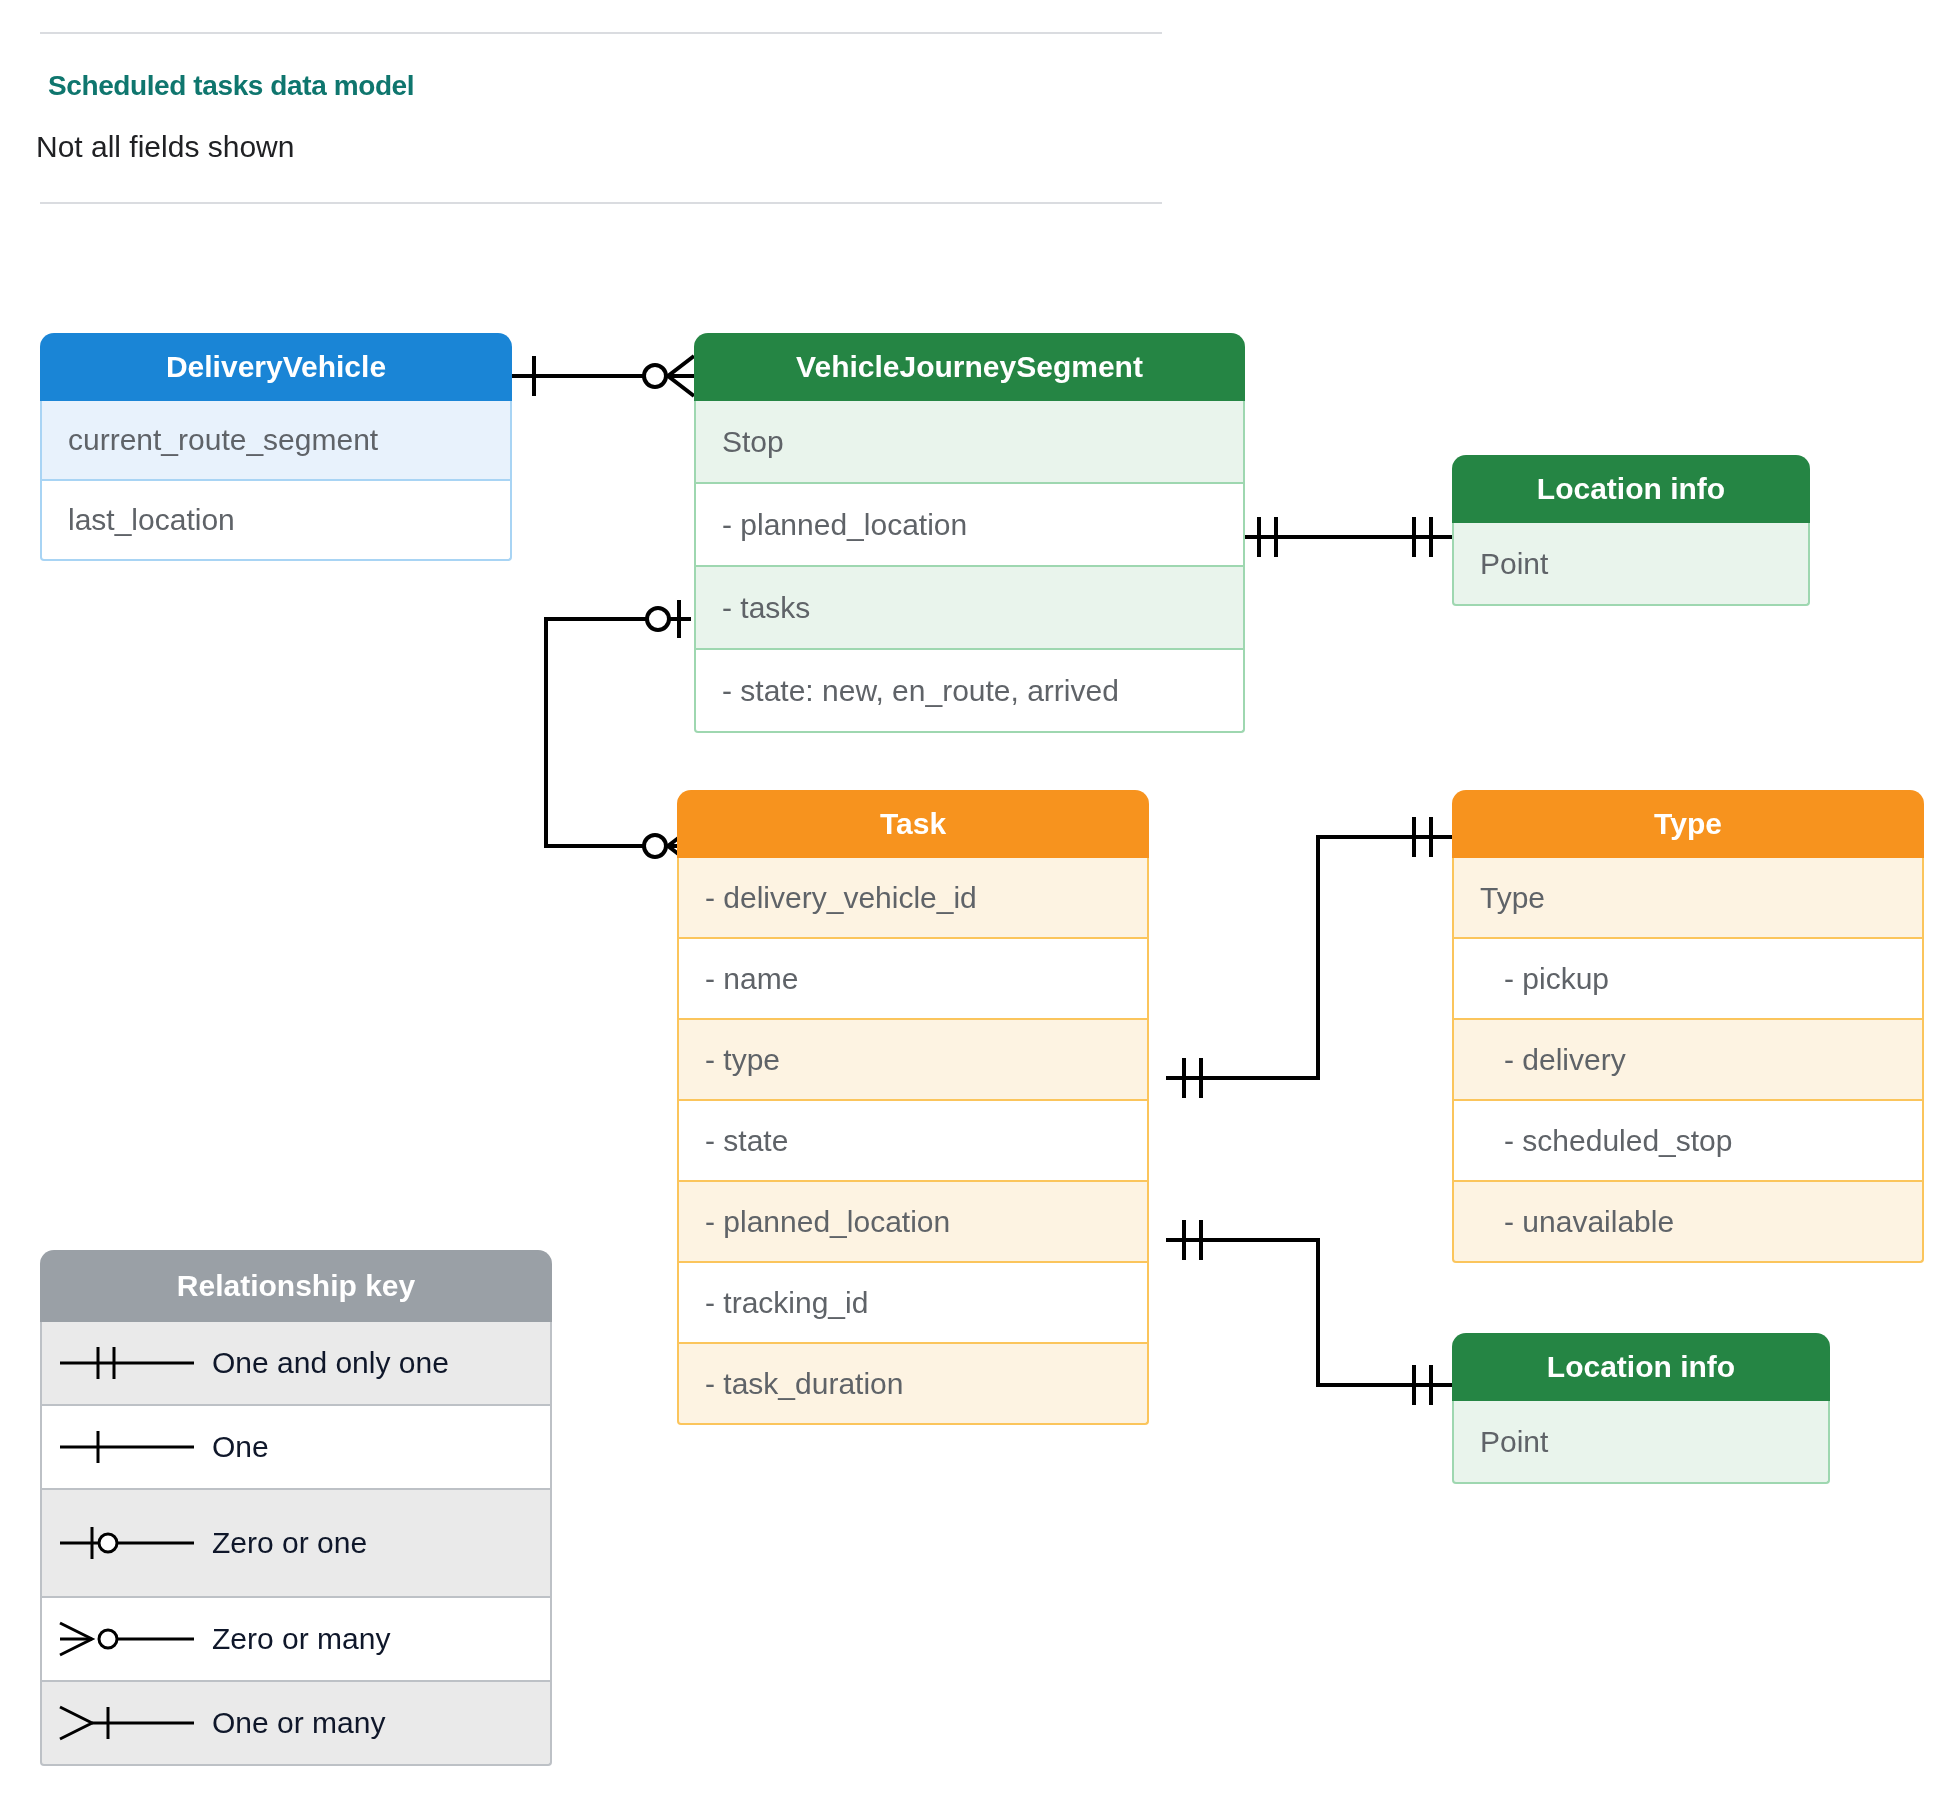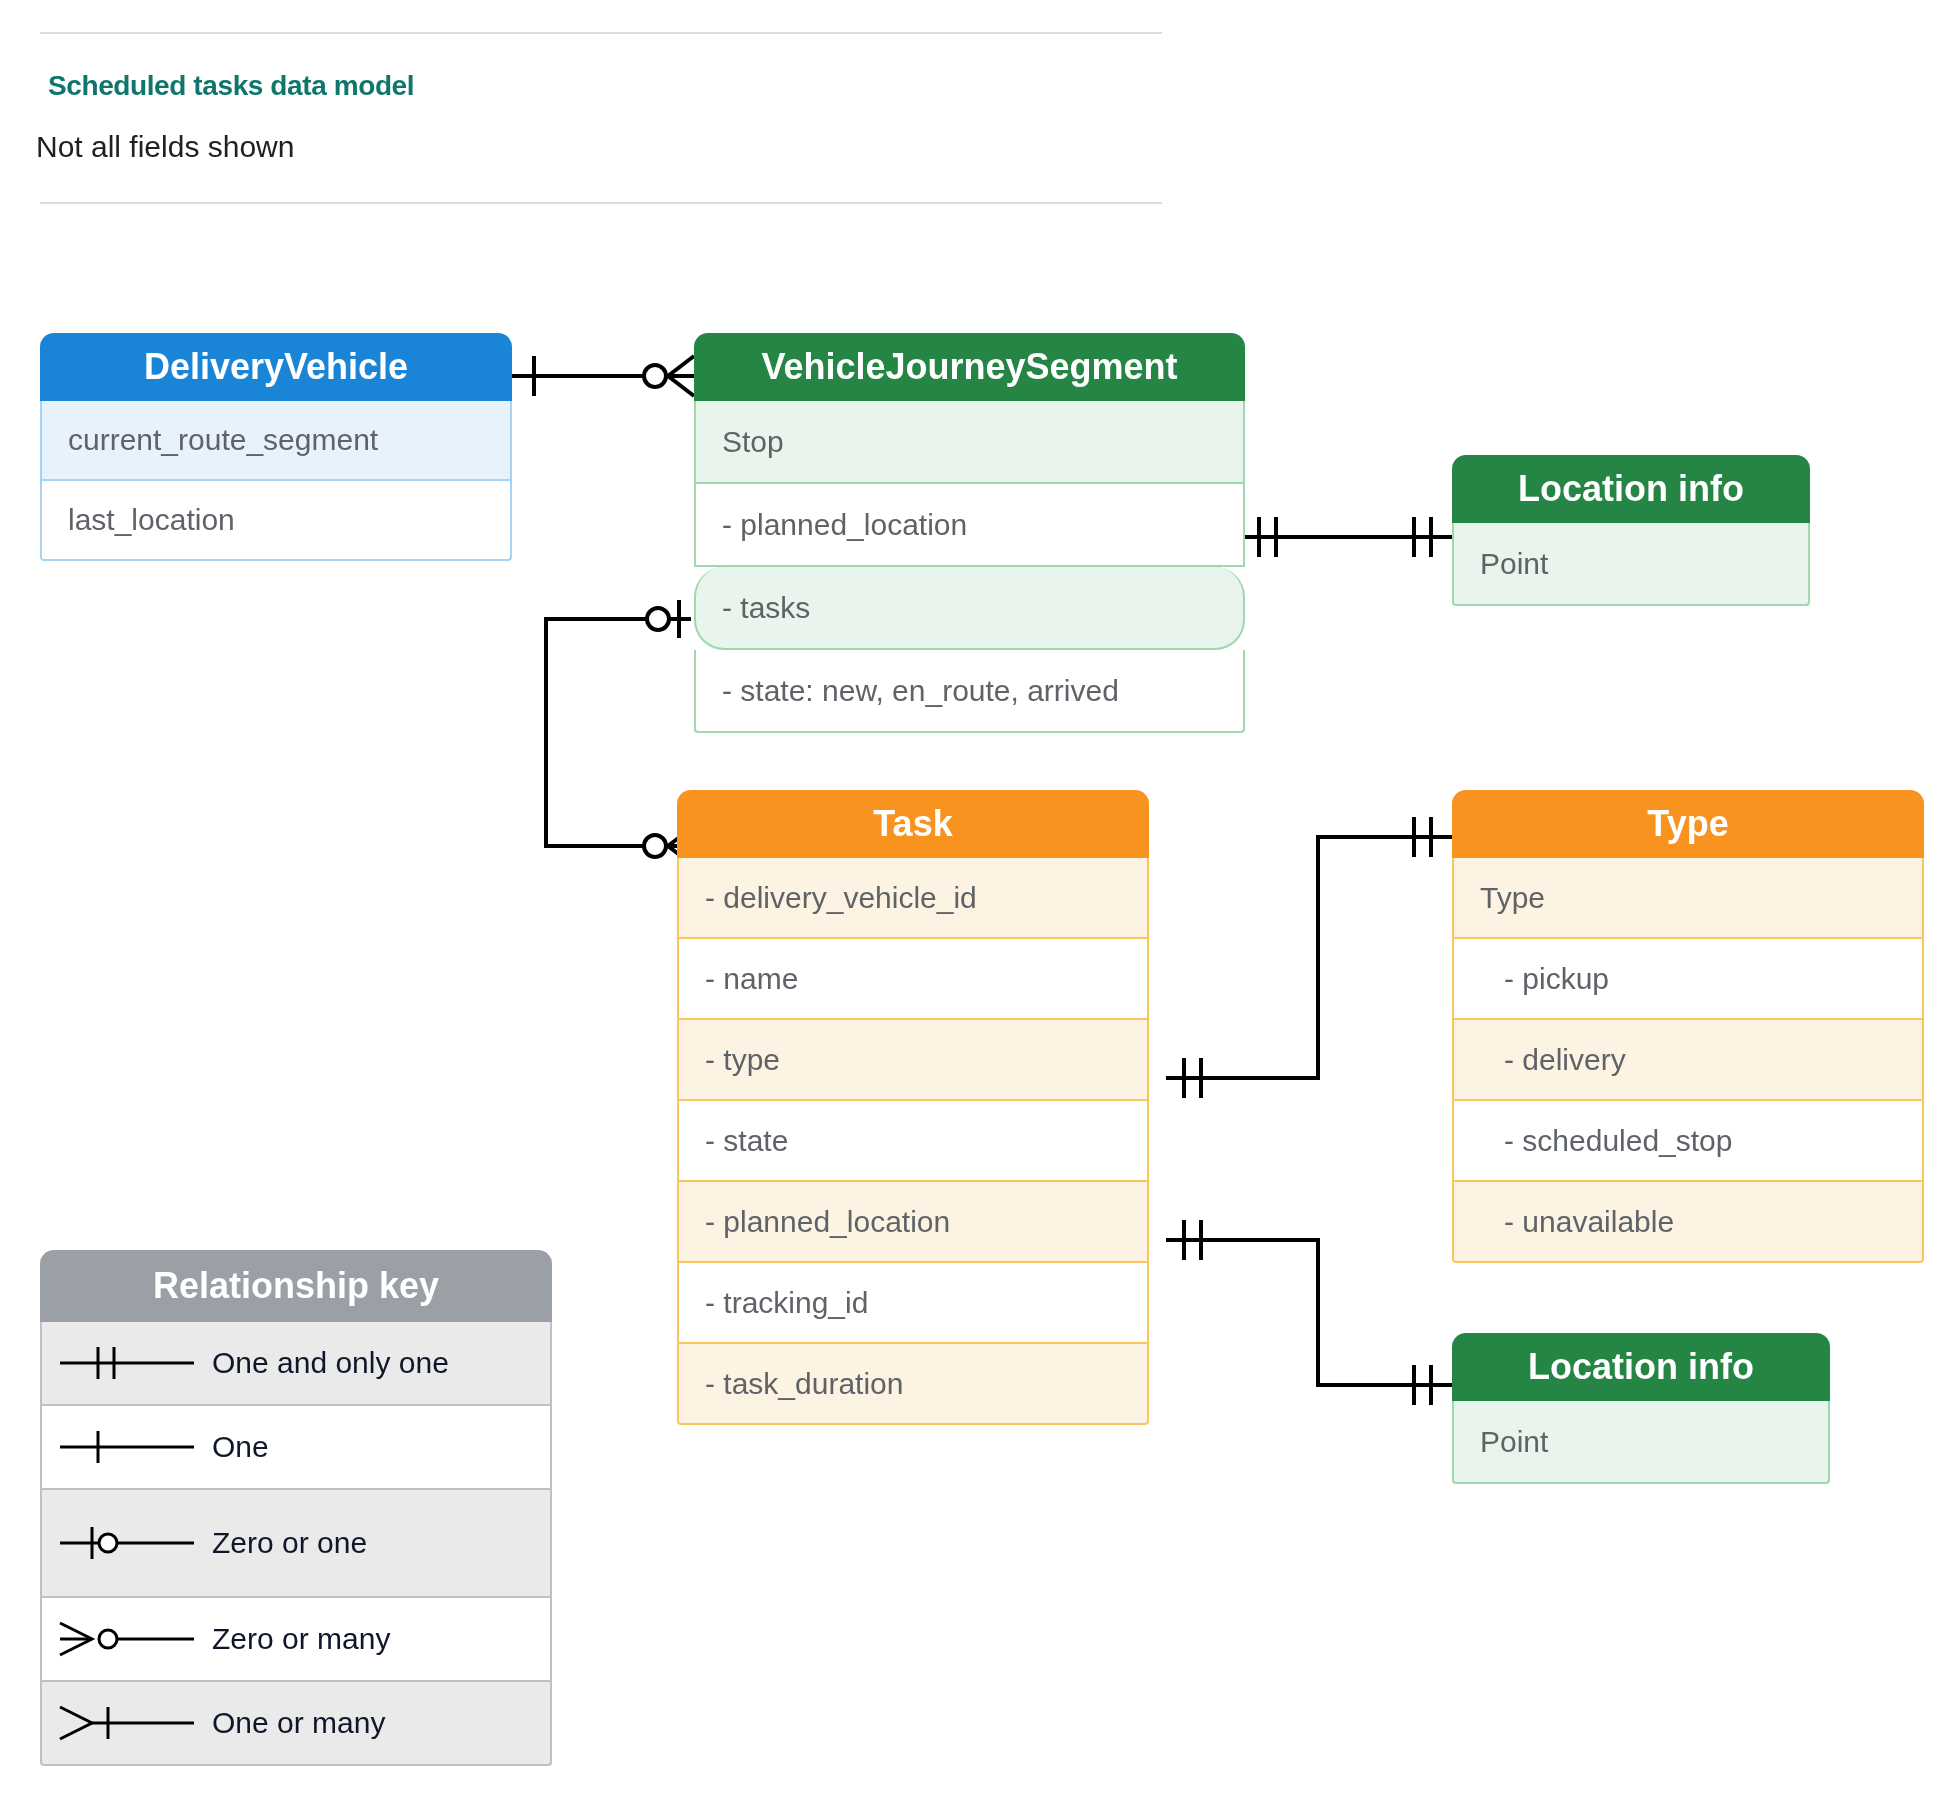--- a/index.html
+++ b/index.html
@@ -30,21 +30,21 @@
   
   #connector-layer { position:absolute; left:0; top:0; width:1940px; height:1805px; }
   #connector-layer line, #connector-layer polyline, #connector-layer path { fill:none; stroke:#000; stroke-width:4; }
   #connector-layer circle { fill:#fff; stroke:#000; stroke-width:4; }
 
   
   .entity { position:absolute; box-sizing:border-box; }
   .entity .hdr {
     box-sizing:border-box;
     border-radius:14px 14px 0 0;
-    color:#ffffff; font-size:36px; font-weight:700;
+    color:#ffffff; font-size:30px; font-weight:700;
     display:flex; align-items:center; justify-content:center;
     white-space:nowrap;
     text-align:center;
   }
   .entity .row {
     box-sizing:border-box;
     display:flex; align-items:center;
     font-size:30px; color:#5f6368;
     padding-left:26px;
     border-style:solid; border-width:0 2px 2px 2px;
@@ -139,21 +139,21 @@
   <div class="entity t-blue" id="delivery-vehicle" style="left:40px; top:333px; width:472px;">
     <div class="hdr" style="height:68px;">DeliveryVehicle</div>
     <div class="row alt" style="height:80px;">current_route_segment</div>
     <div class="row plain" style="height:80px;">last_location</div>
   </div>
 
   <div class="entity t-green" id="vehicle-journey-segment" style="left:694px; top:333px; width:551px;">
     <div class="hdr" style="height:68px;">VehicleJourneySegment</div>
     <div class="row alt" style="height:83px;">Stop</div>
     <div class="row plain" style="height:83px;">-  planned_location</div>
-    <div class="row alt" style="height:83px;border-radius:30px;">- tasks</div>
+    <div class="row alt" style="height:83px;">- tasks</div>
     <div class="row plain" style="height:83px;">- state: new, en_route, arrived</div>
   </div>
 
   <div class="entity t-green" id="location-info-top" style="left:1452px; top:455px; width:358px;">
     <div class="hdr" style="height:68px;">Location info</div>
     <div class="row alt" style="height:83px;">Point</div>
   </div>
 
   <div class="entity t-orange" id="task" style="left:677px; top:790px; width:472px;">
     <div class="hdr" style="height:68px;">Task</div>

